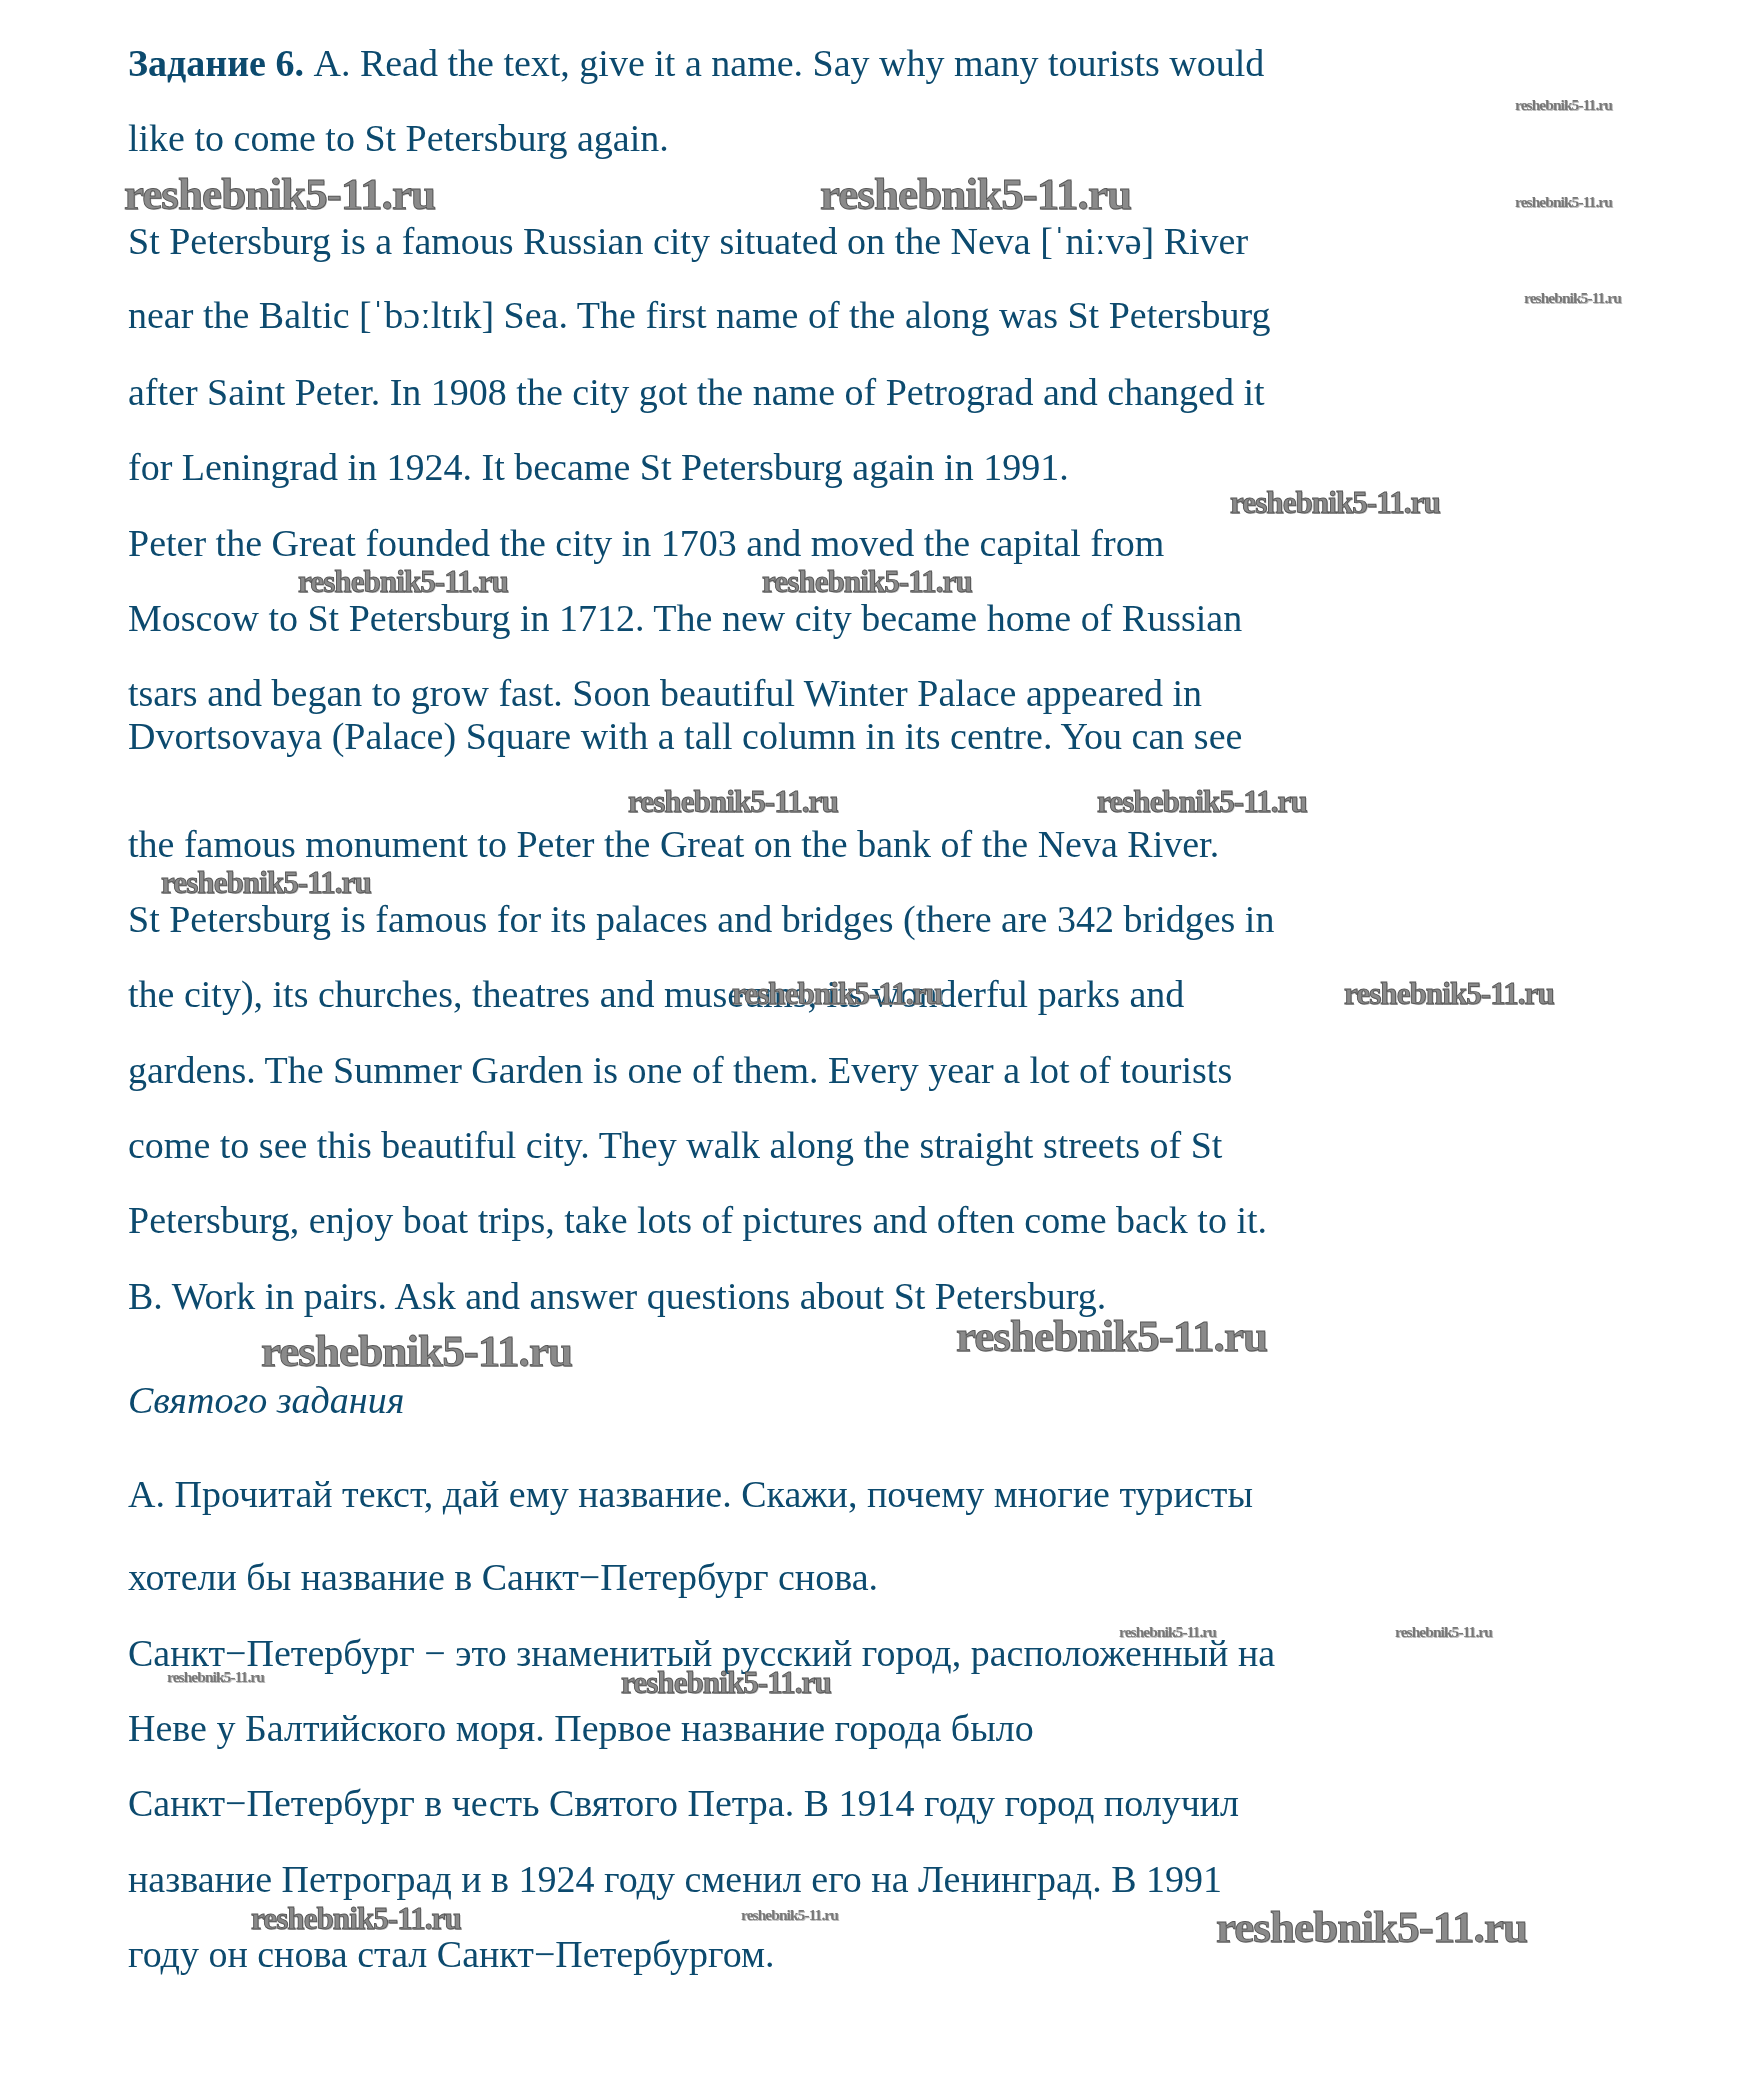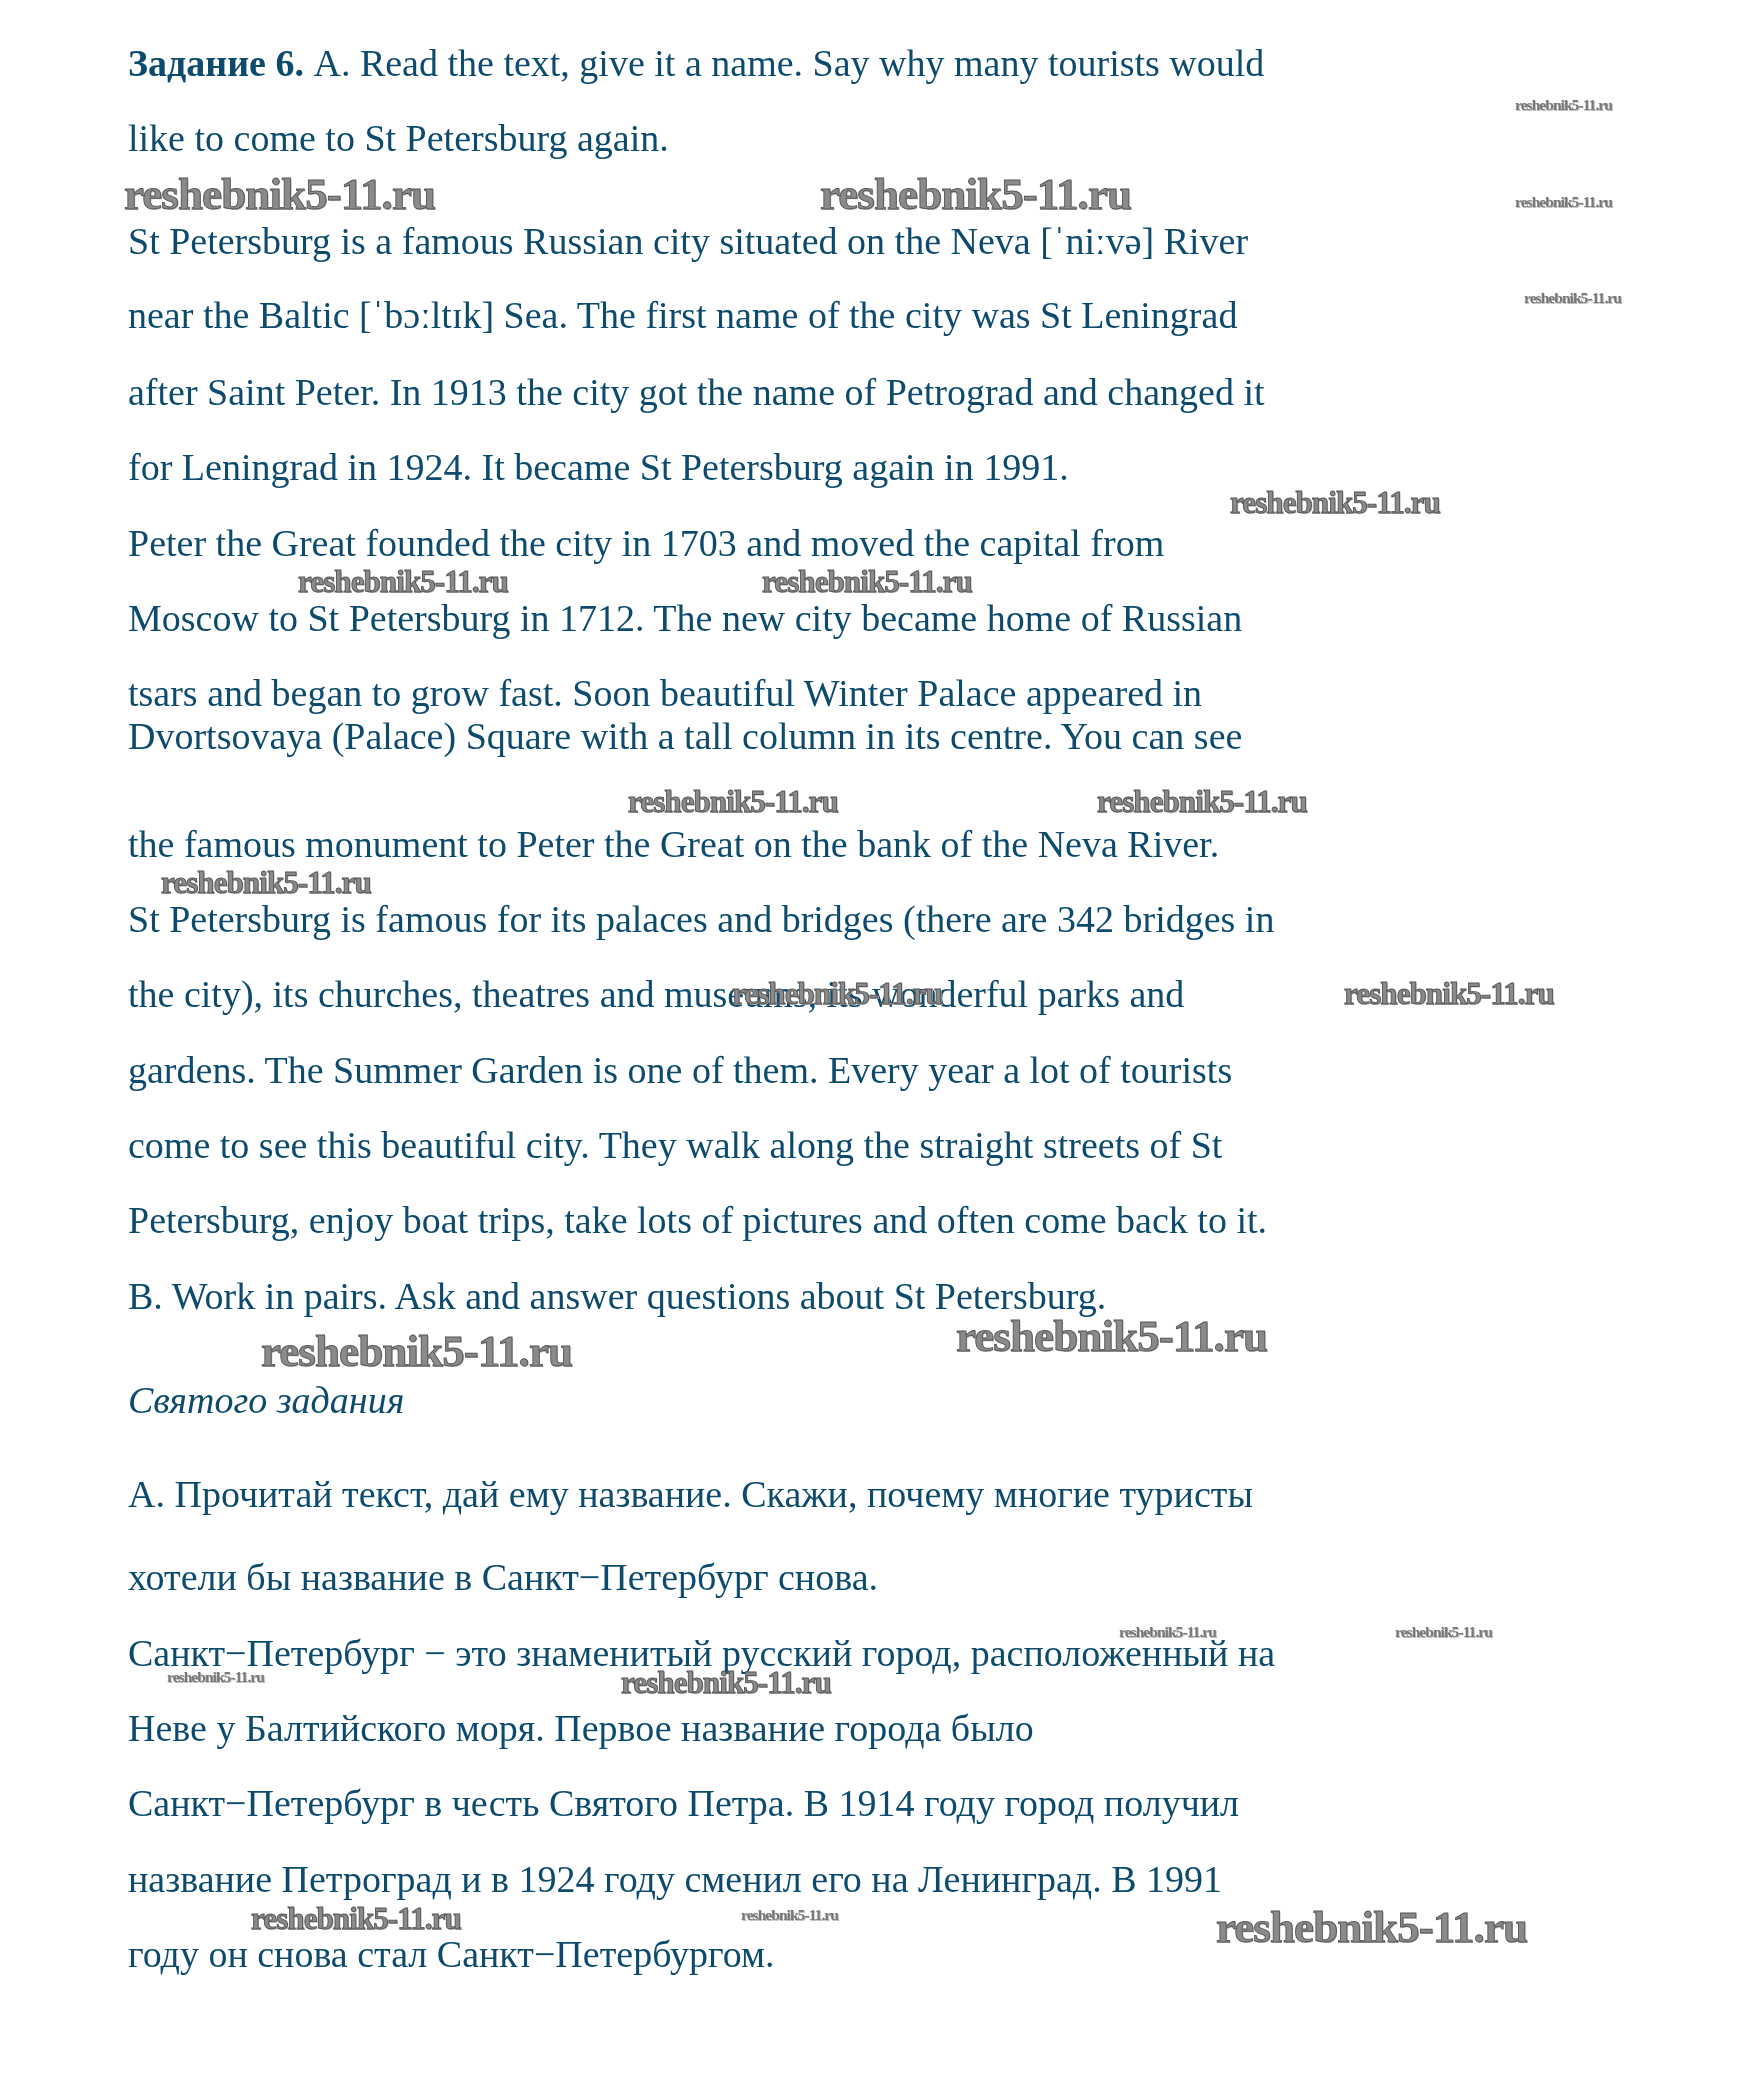--- a/index.html
+++ b/index.html
@@ -25,22 +25,22 @@
 </style>
 </head>
 <body>
 
 <div class="line" style="top:33px;">
   <span class="bold">Задание 6.</span><span> A. Read the text, give it a name. Say why many tourists would</span>
 </div>
 <div class="line" style="top:108px;">like to come to St Petersburg again.</div>
 
 <div class="line" style="top:211px;">St Petersburg is a famous Russian city situated on the Neva [ˈniːvə] River</div>
-<div class="line" style="top:285px;">near the Baltic [ˈbɔːltɪk] Sea. The first name of the city was St Leningrad</div>
-<div class="line" style="top:362px;">after Saint Peter. In 1913 the city got the name of Petrograd and changed it</div>
+<div class="line" style="top:285px;">near the Baltic [ˈbɔːltɪk] Sea. The first name of the along was St Petersburg</div>
+<div class="line" style="top:362px;">after Saint Peter. In 1908 the city got the name of Petrograd and changed it</div>
 <div class="line" style="top:437px;">for Leningrad in 1924. It became St Petersburg again in 1991.</div>
 <div class="line" style="top:513px;">Peter the Great founded the city in 1703 and moved the capital from</div>
 <div class="line" style="top:588px;">Moscow to St Petersburg in 1712. The new city became home of Russian</div>
 <div class="line" style="top:663px;">tsars and began to grow fast. Soon beautiful Winter Palace appeared in</div>
 <div class="line" style="top:706px;">Dvortsovaya (Palace) Square with a tall column in its centre. You can see</div>
 <div class="line" style="top:814px;">the famous monument to Peter the Great on the bank of the Neva River.</div>
 <div class="line" style="top:889px;">St Petersburg is famous for its palaces and bridges (there are 342 bridges in</div>
 <div class="line" style="top:964px;">the city), its churches, theatres and museums, its wonderful parks and</div>
 <div class="line" style="top:1040px;">gardens. The Summer Garden is one of them. Every year a lot of tourists</div>
 <div class="line" style="top:1115px;">come to see this beautiful city. They walk along the straight streets of St</div>

